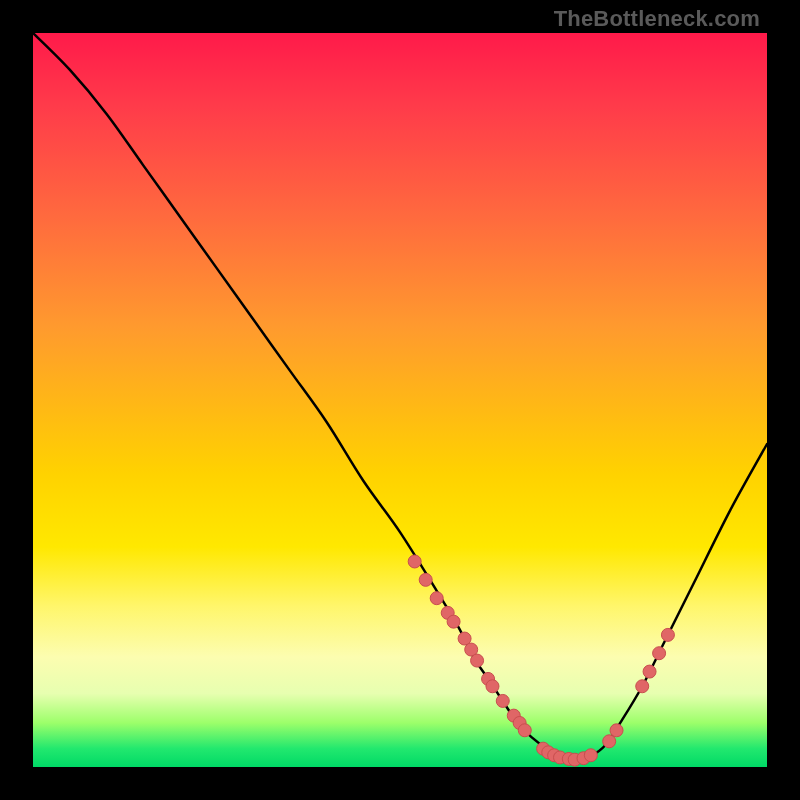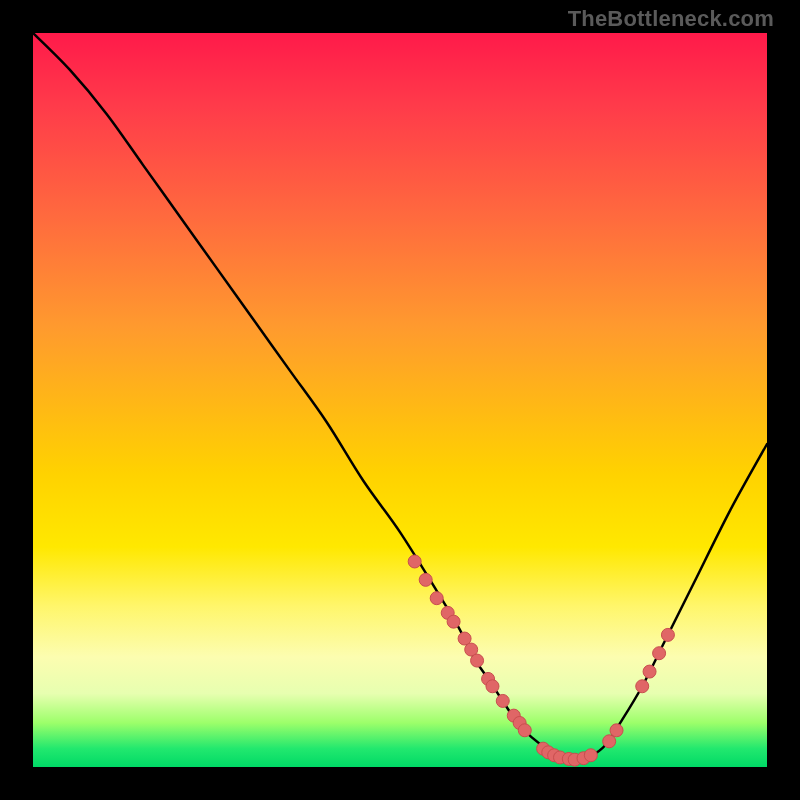--- a/index.html
+++ b/index.html
@@ -41,21 +41,21 @@
     position: absolute;
     left: 33px;
     top: 33px;
     width: 734px;
     height: 734px;
     pointer-events: none;
   }
   .watermark {
     position: absolute;
     top: 6px;
-    right: 26px;
+    right: 40px;
     color: #5a5a5a;
     font-size: 22px;
     font-weight: 600;
     letter-spacing: 0.2px;
   }
 </style>
 </head>
 <body>
 
 <div class="stage">

